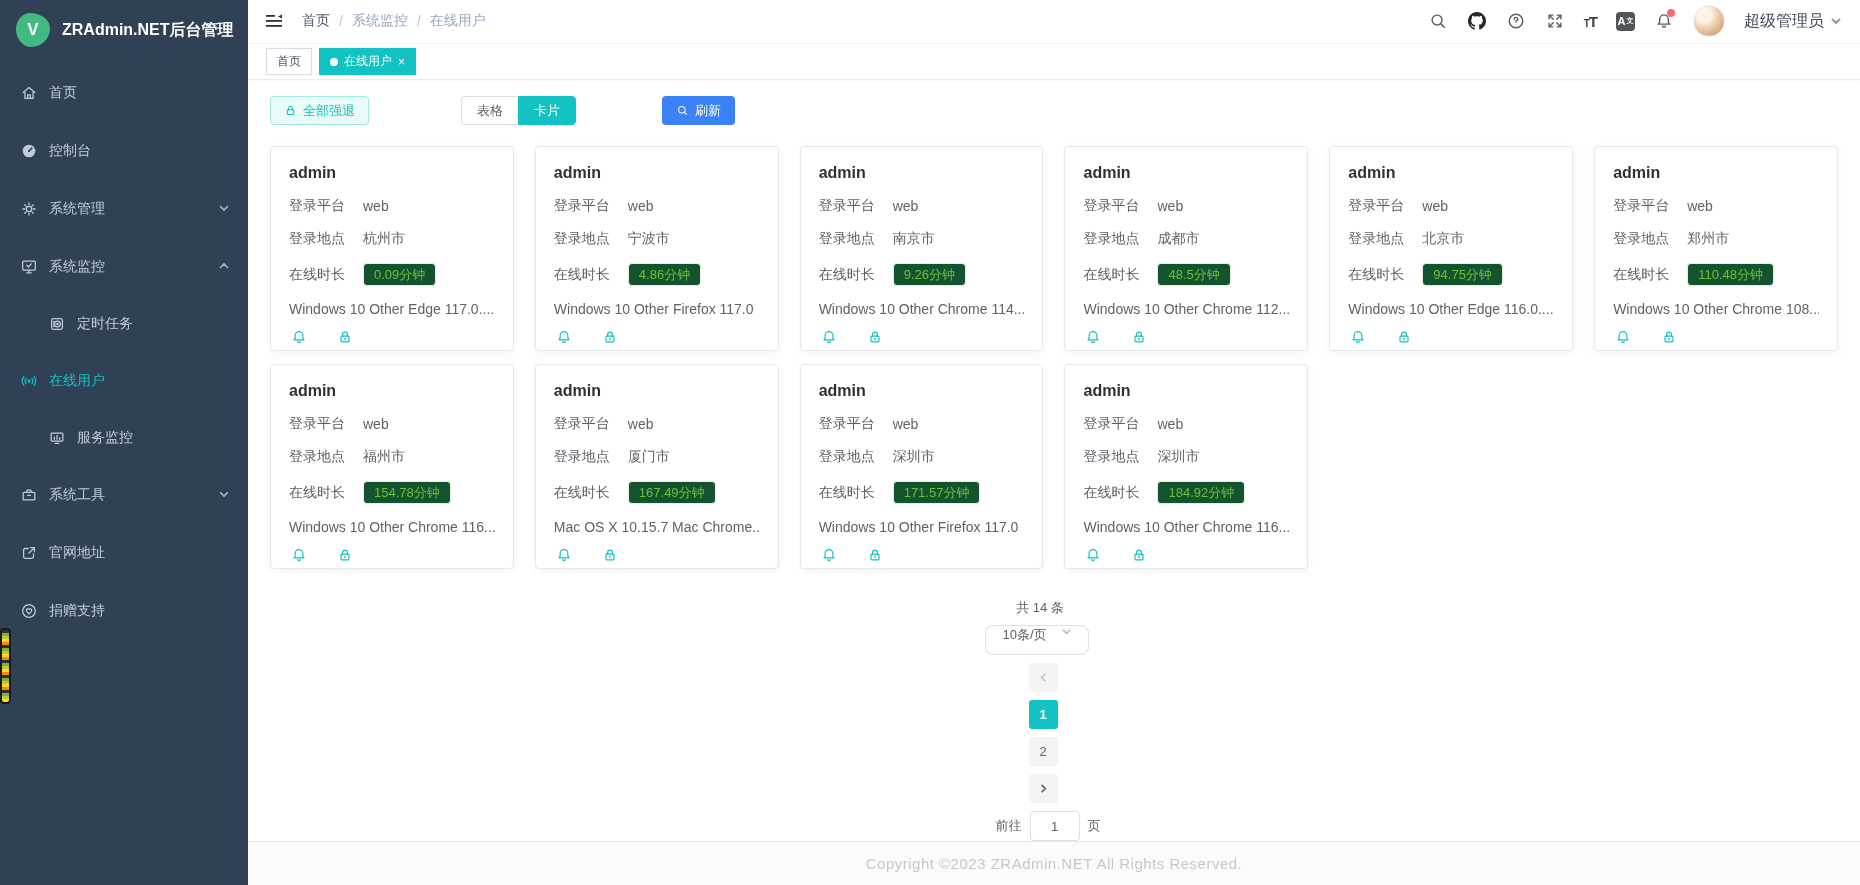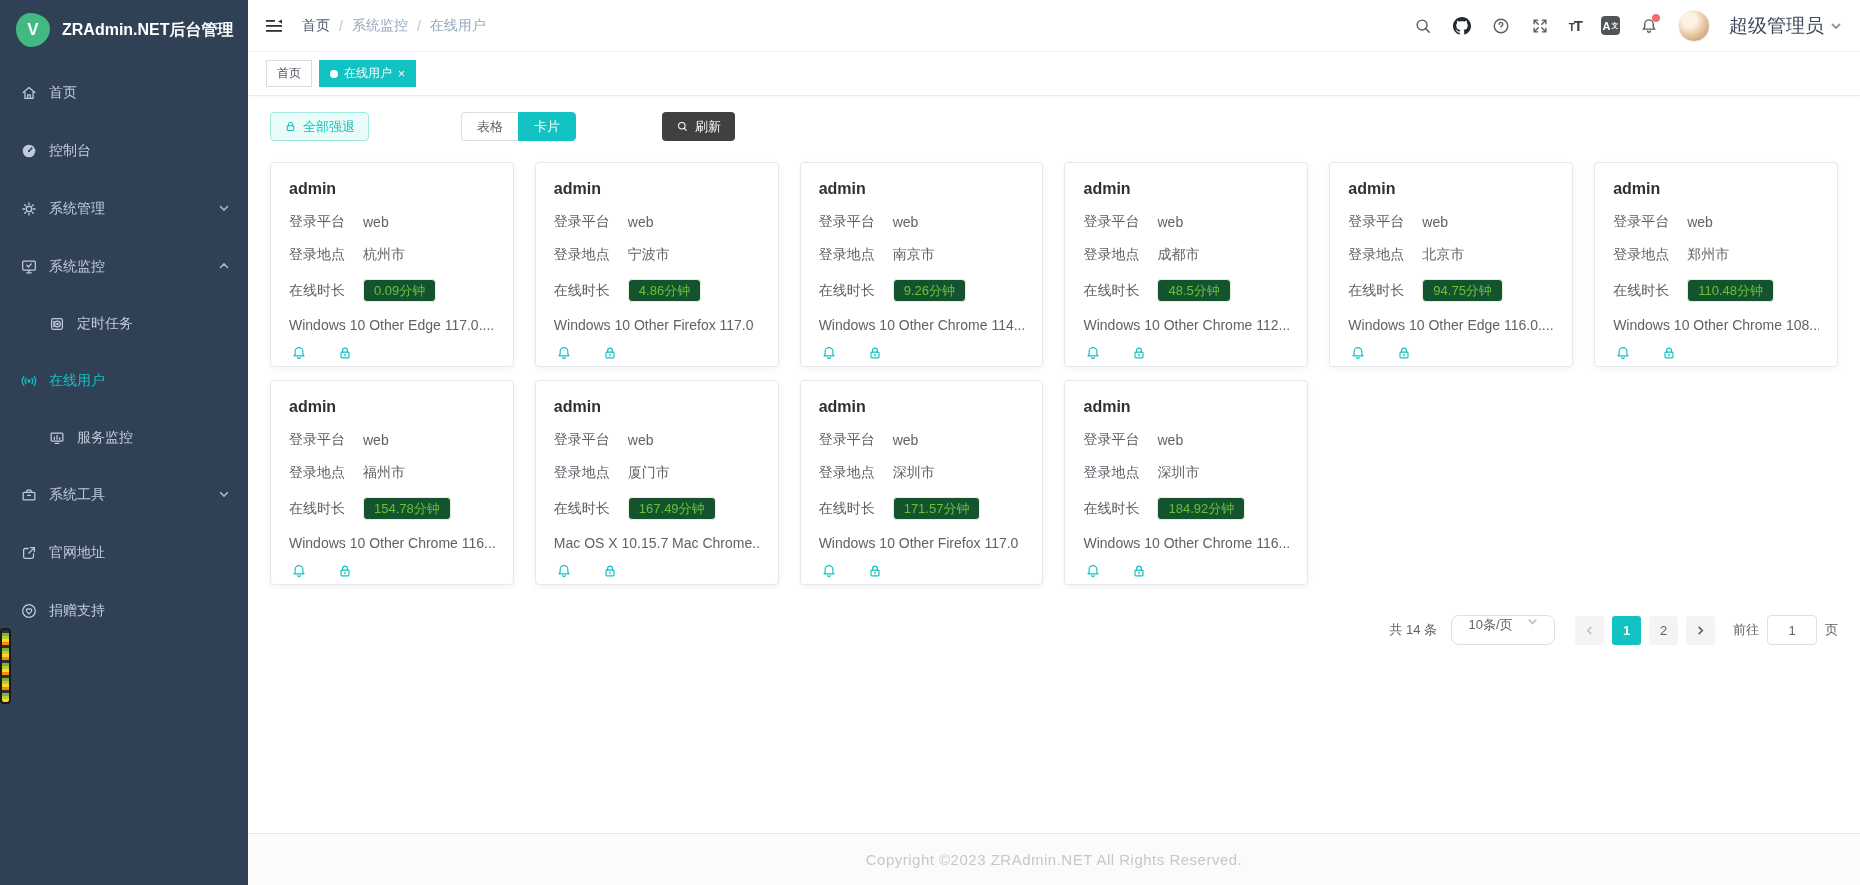--- a/index.html
+++ b/index.html
@@ -34,57 +34,57 @@
   .header-right { margin-left:auto; display:flex; align-items:center; gap:19px; color:#5a5e66; }
   .hicon { width:20px; height:20px; display:flex; align-items:center; justify-content:center; cursor:pointer; position:relative; }
   .hicon svg { width:18px; height:18px; stroke:#5a5e66; fill:none; stroke-width:1.6; stroke-linecap:round; }
   .hicon.gh svg { fill:#24292e; stroke:none; }
   .fontsize-ic { font-weight:bold; color:#3c4043; font-size:15px; cursor:pointer; letter-spacing:-1px; }
   .fontsize-ic .small-t { font-size:10px; }
   .lang-ic { width:19px; height:19px; background:#4f5559; border-radius:4px; color:#fff; font-size:11px; font-weight:bold; display:flex; align-items:center; justify-content:center; cursor:pointer; }
   .lang-ic sup { font-size:7px; margin-left:1px; }
   .bell-dot { position:absolute; right:-1px; top:-2px; width:8px; height:8px; border-radius:50%; background:#f56c6c; }
   .avatar { width:32px; height:32px; border-radius:50%; background:radial-gradient(circle at 35% 30%, #fdf3e3 0 25%, #e8c39e 55%, #b98a5e 100%); border:1px solid #eee; cursor:pointer; }
-  .username { font-size:19px; color:#40485b; display:flex; align-items:center; gap:6px; cursor:pointer; }
+  .username { font-size:16px; color:#40485b; display:flex; align-items:center; gap:6px; cursor:pointer; }
   .username svg { width:12px; height:12px; stroke:#909399; fill:none; stroke-width:1.8; stroke-linecap:round; }
 
   
   .tabbar { height:44px; display:flex; align-items:center; gap:7px; padding:0 18px; border-bottom:1px solid #ececec; background:#fff; box-shadow:0 1px 3px rgba(0,0,0,.03); }
   .tag-tab { height:27px; display:flex; align-items:center; gap:6px; padding:0 10px; font-size:12px; border:1px solid #d8dce5; color:#495060; background:#fff; cursor:pointer; }
   .tag-tab.active { background:#13c2c2; border-color:#13c2c2; color:#fff; }
   .tab-dot { width:8px; height:8px; border-radius:50%; background:#fff; }
   .tab-close { font-size:12px; cursor:pointer; }
 
   
   .toolbar { display:flex; align-items:center; padding:16px 22px 0 22px; gap:16px; }
   .btn { height:29px; display:inline-flex; align-items:center; gap:6px; font-size:13px; border-radius:4px; cursor:pointer; border:1px solid transparent; padding:0 13px; }
   .btn svg { width:13px; height:13px; stroke:currentColor; fill:none; stroke-width:1.6; stroke-linecap:round; stroke-linejoin:round; }
   .btn-plain { background:#e9fcfa; border-color:#a0e7df; color:#16c0b6; }
-  .btn-solid { background:#404040; color:#fff; }
+  .btn-solid { background:#3b82f6; color:#fff; }
   .toggle-group { display:inline-flex; margin-left:76px; }
   .toggle-btn { height:29px; display:inline-flex; align-items:center; padding:0 15px; font-size:13px; border:1px solid #dcdfe6; background:#fff; color:#606266; cursor:pointer; }
   .toggle-btn.left { border-radius:4px 0 0 4px; border-right:none; }
   .toggle-btn.right { border-radius:0 4px 4px 0; border-color:#13c2c2; background:#13c2c2; color:#fff; }
   .refresh-wrap { margin-left:70px; }
 
   
   .cards-grid { display:grid; grid-template-columns:repeat(6,1fr); column-gap:21px; row-gap:13px; padding:21px 22px 0 22px; }
   .ucard { background:#fff; border:1px solid #e6e8eb; border-radius:4px; box-shadow:0 2px 6px rgba(0,0,0,.05); padding:17px 18px 10px 18px; height:205px; overflow:hidden; }
   .ucard-title { font-size:16px; font-weight:bold; color:#303133; margin-bottom:15px; }
   .urow { display:flex; align-items:center; font-size:14px; color:#606266; margin-bottom:15px; }
   .urow .ulabel { width:74px; flex:0 0 74px; color:#5c6166; }
   .urow .uval { color:#606266; }
   .badge { display:inline-block; background:#14532d; border:1px solid #e1f3d8; color:#67c23a; font-size:13px; padding:2px 10px; border-radius:4px; line-height:17px; }
   .browser-line { font-size:14px; color:#606266; white-space:nowrap; overflow:hidden; margin:2px 0 12px 0; }
   .card-actions { display:flex; gap:29px; padding-left:2px; }
   .card-act { width:17px; height:17px; cursor:pointer; }
   .card-act svg { width:16px; height:16px; stroke:#13c2c2; fill:none; stroke-width:1.5; stroke-linecap:round; stroke-linejoin:round; }
 
   
-  .pagination { display:flex; align-items:center; justify-content:flex-end; gap:8px; padding:30px 22px 0 0; font-size:13px; color:#606266; }
+  .pagination { display:flex; align-items:center; justify-content:flex-end; gap:8px; padding:30px 22px 0 0; font-size:13px; color:#606266;flex-direction:column; }
   .pg-total { margin-right:6px; }
   .pg-select { width:104px; height:30px; border:1px solid #dcdfe6; border-radius:8px; display:flex; justify-content:center; gap:14px; color:#606266; cursor:pointer; background:#fff; margin-right:12px; }
   .pg-select svg { width:11px; height:11px; stroke:#c0c4cc; fill:none; stroke-width:2; stroke-linecap:round; }
   .pg-btn { min-width:29px; height:29px; border-radius:3px; background:#f4f4f5; display:flex; align-items:center; justify-content:center; font-size:13px; color:#606266; cursor:pointer; }
   .pg-btn.disabled { color:#c0c4cc; cursor:default; }
   .pg-btn.current { background:#13c2c2; color:#fff; font-weight:bold; }
   .pg-goto { display:flex; align-items:center; gap:8px; margin-left:10px; }
   .pg-input { width:50px; height:30px; border:1px solid #dcdfe6; border-radius:4px; text-align:center; font-size:13px; color:#606266; outline:none; }
 
   .spacer { flex:1; }

